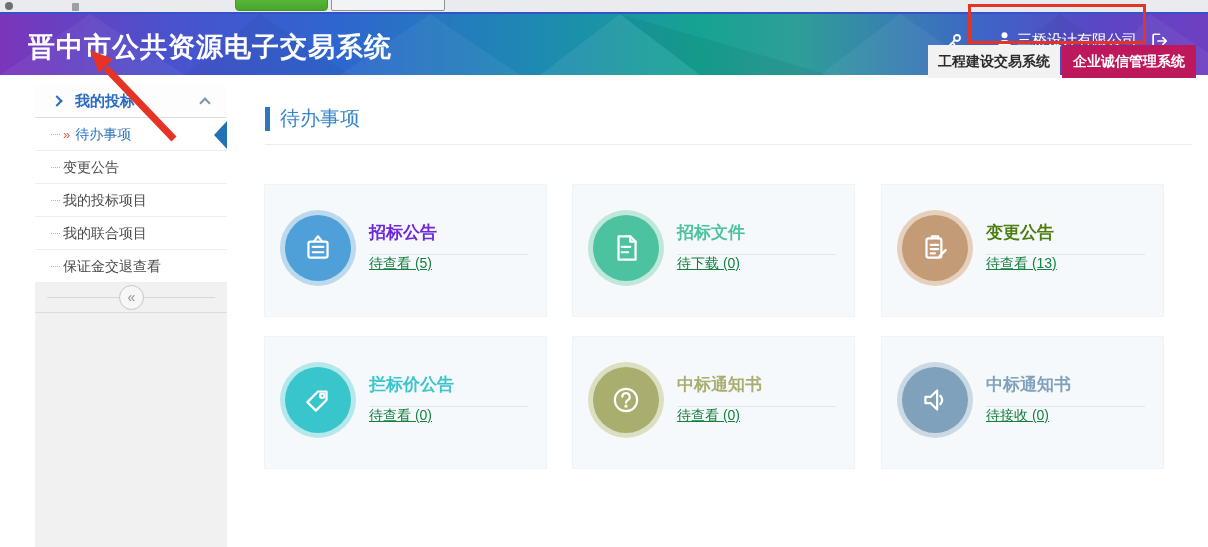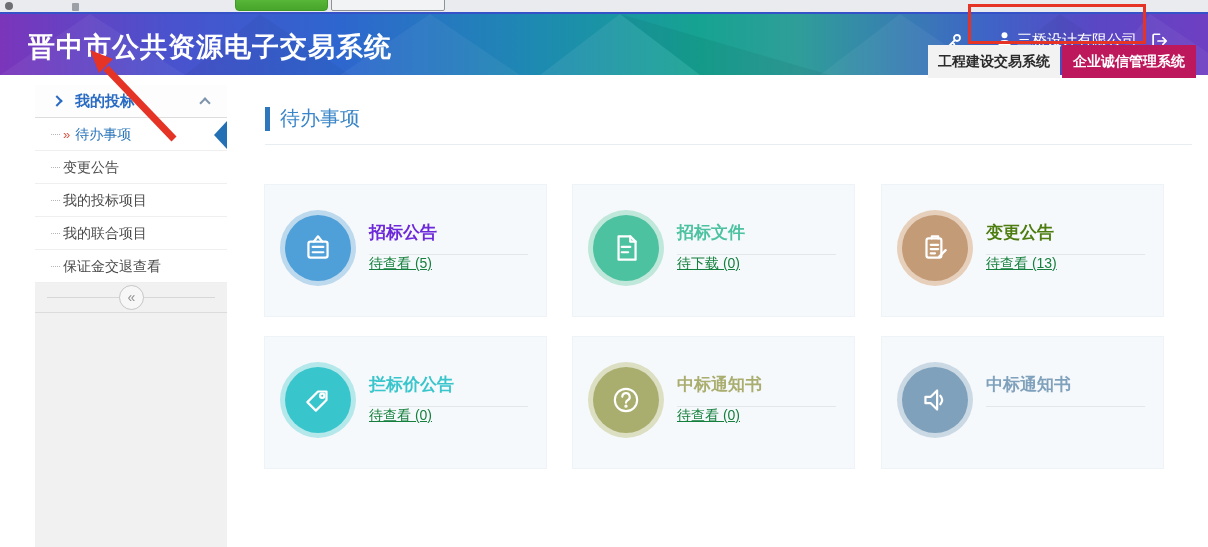--- a/index.html
+++ b/index.html
@@ -243,20 +243,21 @@
   <div class="card" style="left:881px; top:336px;">
     <div class="circle" style="background: rgb(127, 161, 187); box-shadow: rgb(203, 217, 228) 0px 0px 0px 5px;">
       <svg width="34" height="34" viewBox="0 0 32 32" fill="none" stroke="#ffffff" stroke-width="2.1" stroke-linecap="round" stroke-linejoin="round">
         <path d="M7 13 h5 l6 -6 v18 l-6 -6 h-5 z"></path>
         <path d="M21 12 q3.5 4 0 8"></path>
       </svg>
     </div>
     <div class="card-text">
       <div class="card-title" style="color: rgb(127, 161, 187);">中标通知书</div>
       <div class="card-divider"></div>
+      <div class="card-status">待接收 (0)</div>
     </div>
   </div>
 
   <div class="anno-box"></div>
   <svg class="anno-arrow" viewBox="0 0 1208 547">
     <line x1="174" y1="139" x2="106" y2="68" stroke="#e53326" stroke-width="7"></line>
     <polygon points="90,50 113,59 99,73" fill="#e53326"></polygon>
   </svg>
 
 </div>

